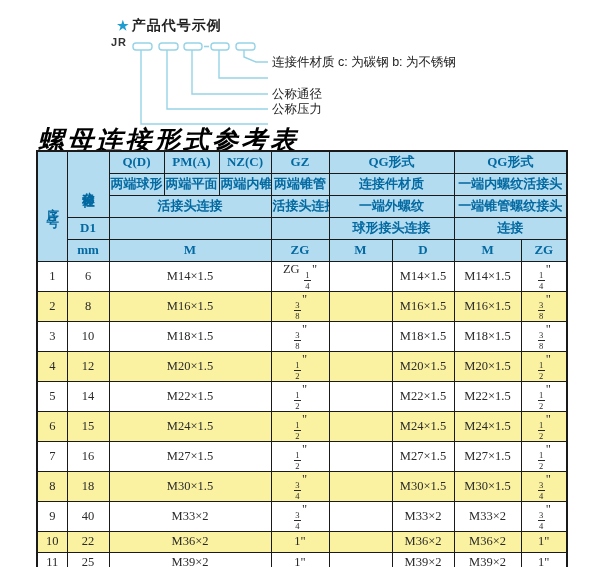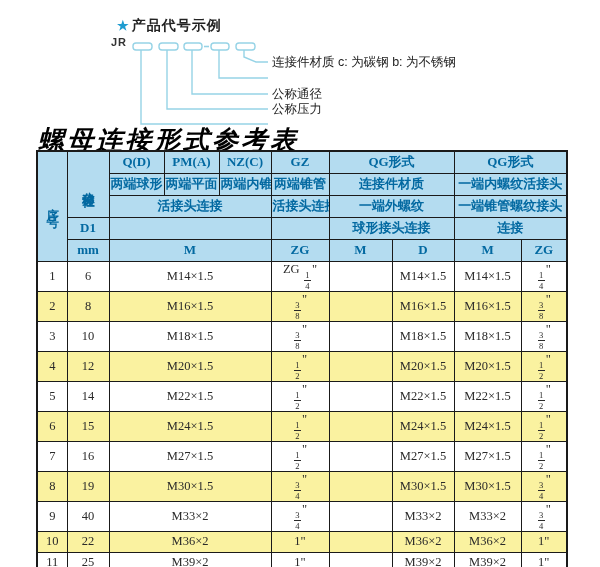--- a/index.html
+++ b/index.html
@@ -271,21 +271,21 @@
         <td></td>
         <td>M27×1.5</td>
         <td>M27×1.5</td>
         <td><span class="fr">
             <span class="fn">1</span>
             <span class="fd">2</span>
           </span>"</td>
       </tr>
       <tr class="alt">
         <td>8</td>
-        <td>19</td>
+        <td>18</td>
         <td colspan="3">M30×1.5</td>
         <td><span class="fr">
             <span class="fn">3</span>
             <span class="fd">4</span>
           </span>"</td>
         <td></td>
         <td>M30×1.5</td>
         <td>M30×1.5</td>
         <td><span class="fr">
             <span class="fn">3</span>

